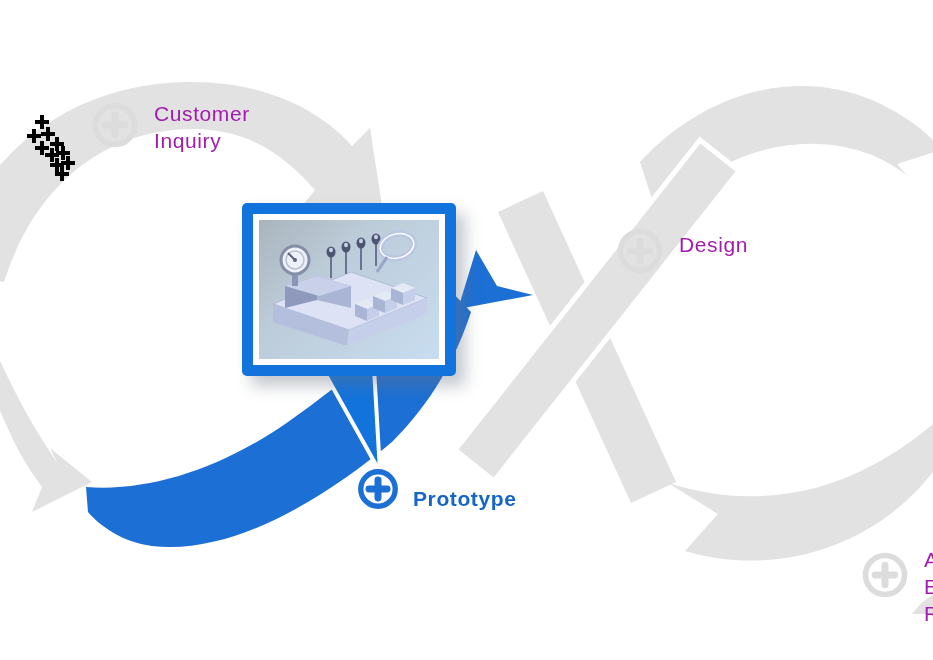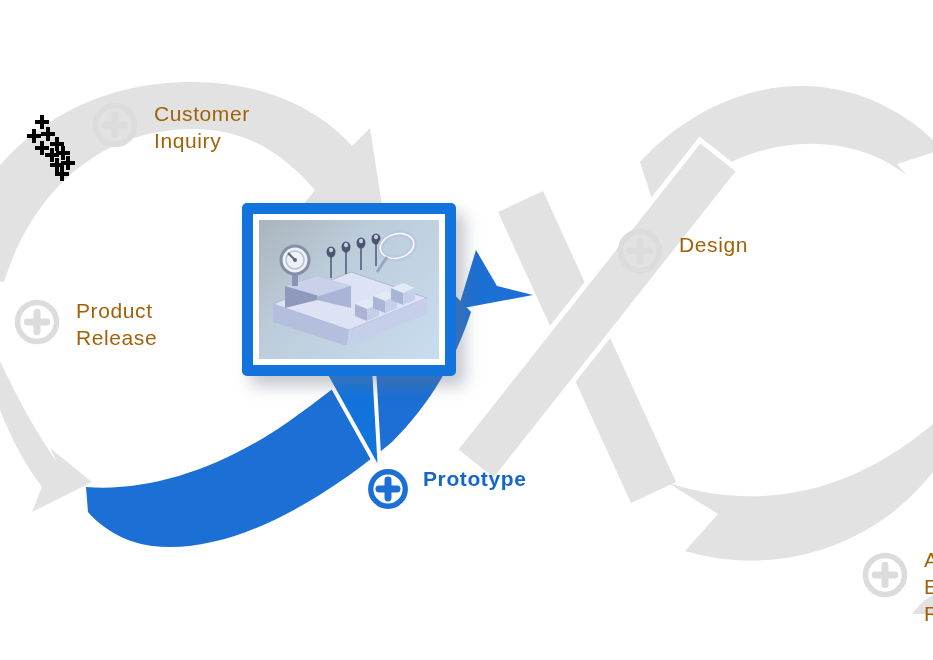--- a/index.html
+++ b/index.html
@@ -4,21 +4,21 @@
 <style>
   html,body{margin:0;padding:0;background:#ffffff;}
   #stage-canvas{
     position:relative;width:933px;height:660px;overflow:hidden;
     background:#ffffff;font-family:"Liberation Sans",sans-serif;
   }
   #loop-svg{position:absolute;left:0;top:0;}
   .stage-node{position:absolute;display:flex;align-items:flex-start;}
   .stage-label{
     font-size:21px;line-height:27px;letter-spacing:0.6px;
-    color:#a16207;font-weight:normal;white-space:nowrap;
+    color:#a21caf;font-weight:normal;white-space:nowrap;
   }
   .stage-label span{display:block;}
   .stage-label.active{color:#1566c9;font-weight:bold;}
   .plus-icon-wrap{display:block;}
   
   #callout-box{
     position:absolute;left:242px;top:203px;width:214px;height:173px;
     background:#1273dd;border-radius:5px;box-sizing:border-box;padding:11px;
     box-shadow:9px 10px 16px rgba(105,115,130,0.40);
   }
@@ -145,32 +145,22 @@
   <div class="stage-node" style="left:614px;top:225px;">
     <svg class="plus-icon-wrap" width="52" height="52" viewBox="0 0 56 56">
       <circle cx="28" cy="28" r="21" fill="none" stroke="#dcdcdc" stroke-width="6"></circle>
       <path d="M28 17.5 V38.5 M17.5 28 H38.5" stroke="#dcdcdc" stroke-width="7.5" stroke-linecap="round" fill="none"></path>
     </svg>
     <div class="stage-label" style="margin:6px 0 0 13px;">
       <span>Design</span>
     </div>
   </div>
 
-  <div class="stage-node" style="left:11px;top:296px;">
-    <svg class="plus-icon-wrap" width="52" height="52" viewBox="0 0 56 56">
-      <circle cx="28" cy="28" r="21" fill="none" stroke="#dcdcdc" stroke-width="6"></circle>
-      <path d="M28 17.5 V38.5 M17.5 28 H38.5" stroke="#dcdcdc" stroke-width="7.5" stroke-linecap="round" fill="none"></path>
-    </svg>
-    <div class="stage-label" style="margin:1px 0 0 13px;">
-      <span>Product</span>
-      <span>Release</span>
-    </div>
-  </div>
 
-  <div class="stage-node" style="left:365px;top:466px;">
+  <div class="stage-node" style="left:355px;top:466px;align-items:flex-end;">
     <svg class="plus-icon-wrap" width="46" height="46" viewBox="0 0 56 56">
       <circle cx="28" cy="28" r="21" fill="#ffffff" stroke="#1c6fd4" stroke-width="6.5"></circle>
       <path d="M28 17 V39 M17 28 H39" stroke="#1c6fd4" stroke-width="8.5" stroke-linecap="round" fill="none"></path>
     </svg>
     <div class="stage-label active" style="margin:-1px 0 0 12px;">
       <span>Prototype</span>
     </div>
   </div>
 
   <div class="stage-node" style="left:859px;top:549px;">

